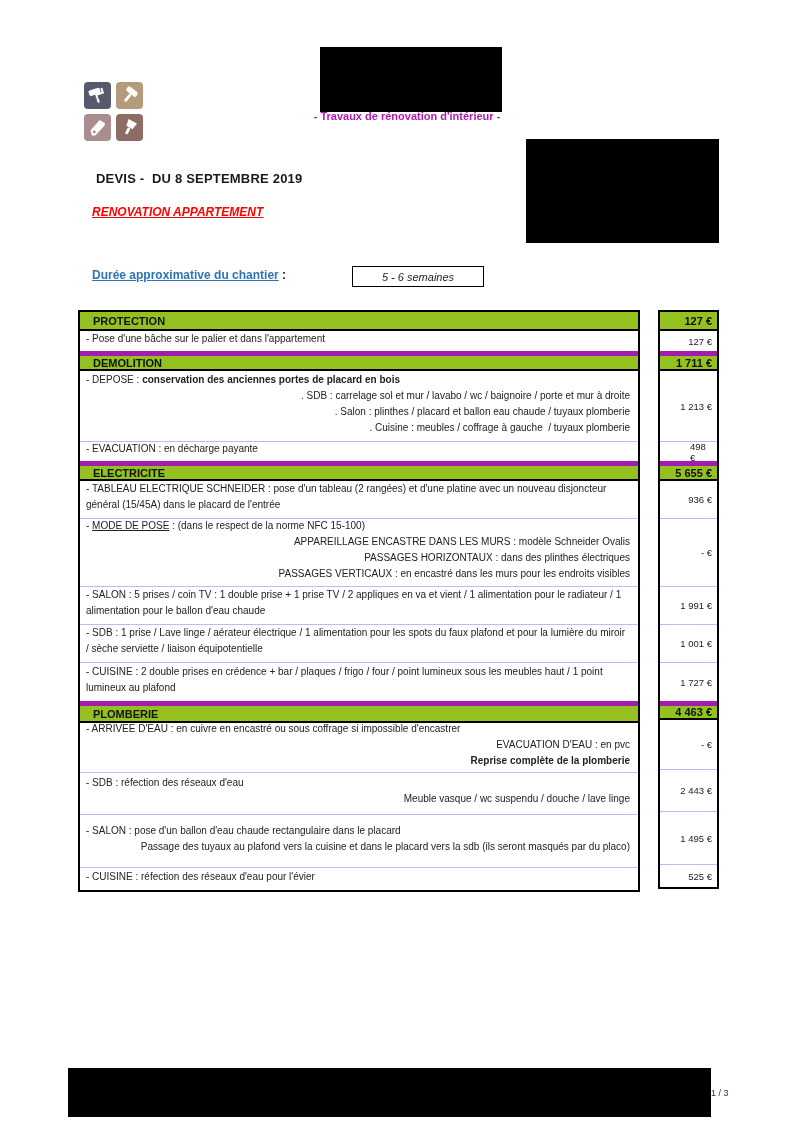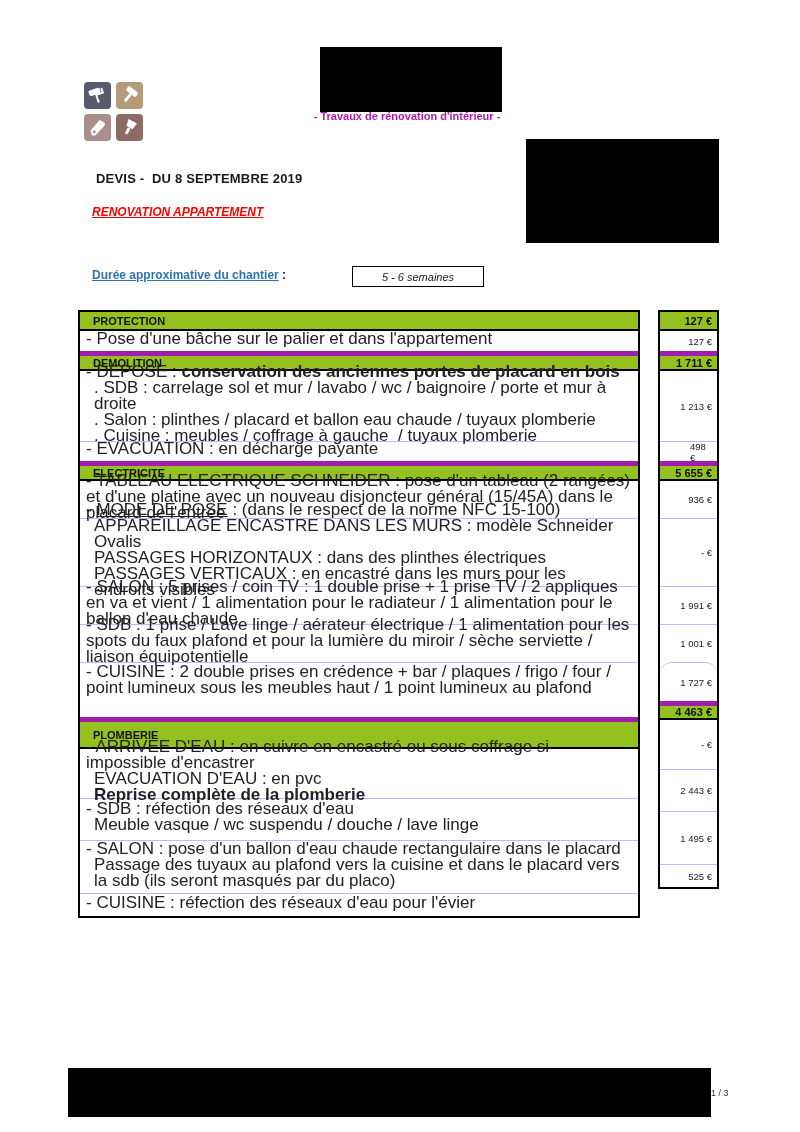--- a/index.html
+++ b/index.html
@@ -46,23 +46,23 @@
   .section-row,.section-prow{background:var(--section_green);}
   .bt2{border-top:5px solid #a21caf;}
   .bb2{border-bottom:2px solid #000;}
   .bt1{border-top:1px solid #c4b5fd;}
 
   .section-label{font-size:11px;font-weight:bold;padding-left:13px;color:#111;}
   .section-prow{justify-content:flex-end;font-size:11px;font-weight:bold;padding-right:5px;color:#111;}
   .item-prow{justify-content:flex-end;font-size:9.5px;padding-right:5px;color:#222;}
 
   .item-lines{width:100%;padding:2px 8px 7px 6px;box-sizing:border-box;
-    font-size:17px;line-height:16px;color:#222;}
+    font-size:10px;line-height:16px;color:#222;}
   .line{white-space:pre-wrap;}
-  .line.ind{padding-left:8px;}
+  .line.ind{padding-left:8px;text-align:right;}
   .seg.b{font-weight:bold;}
   .seg.u{text-decoration:underline;}
 
   
   .page-number{left:711px;top:1088px;font-size:9px;color:#333;}
 </style>
 </head>
 <body style="--section_green: #94C11F; --accent_blue: #2E74B5; --accent_red: #FF0000; --accent_magenta: #B21AB0; --logo_slate: #565A6C; --logo_tan: #B49C7B; --logo_rose: #AA8E8E; --logo_brown: #8E6C66;">
 
 <div class="abs logo-grid">
@@ -160,21 +160,21 @@
     <div class="row item-row bt1" style="height: 38px;">
       <div class="item-lines">
         <div class="line"><span class="seg">- SDB : 1 prise / Lave linge / aérateur électrique / 1 alimentation pour les spots du faux plafond et pour la lumière du miroir / sèche serviette / liaison équipotentielle</span></div>
       </div>
     </div>
     <div class="row item-row bt1" style="height: 39px;">
       <div class="item-lines">
         <div class="line"><span class="seg">- CUISINE : 2 double prises en crédence + bar / plaques / frigo / four / point lumineux sous les meubles haut / 1 point lumineux au plafond</span></div>
       </div>
     </div>
-    <div class="row section-row bb2 bt2" style="height: 32px; margin-top: 16px;">
+    <div class="row section-row bb2 bt2" style="height: 22px;">
       <span class="section-label">PLOMBERIE</span>
     </div>
     <div class="row item-row" style="height: 49px;">
       <div class="item-lines">
         <div class="line"><span class="seg">- ARRIVEE D'EAU : en cuivre en encastré ou sous coffrage si impossible d'encastrer</span></div>
         <div class="line ind"><span class="seg">EVACUATION D'EAU : en pvc</span></div>
         <div class="line ind"><span class="seg b">Reprise complète de la plomberie</span></div>
       </div>
     </div>
     <div class="row item-row bt1" style="height: 42px;">
@@ -199,21 +199,21 @@
     <div class="prow section-prow bb2" style="height: 19px;">127 €</div>
     <div class="prow item-prow" style="height: 20px;">127 €</div>
     <div class="prow section-prow bb2 bt2" style="height: 20px;">1 711 €</div>
     <div class="prow item-prow" style="height: 70px;">1 213 €</div>
     <div class="prow item-prow bt1" style="height: 20px; padding-left: 30px;">498 €</div>
     <div class="prow section-prow bb2 bt2" style="height: 20px;">5 655 €</div>
     <div class="prow item-prow" style="height: 37px;">936 €</div>
     <div class="prow item-prow bt1" style="height: 68px;">- €</div>
     <div class="prow item-prow bt1" style="height: 38px;">1 991 €</div>
     <div class="prow item-prow bt1" style="height: 38px;">1 001 €</div>
-    <div class="prow item-prow bt1" style="height: 39px; border-radius: 12px;">1 727 €</div>
+    <div class="prow item-prow bt1" style="height: 39px;">1 727 €</div>
     <div class="prow section-prow bb2 bt2" style="height: 19px;">4 463 €</div>
     <div class="prow item-prow" style="height: 49px;">- €</div>
     <div class="prow item-prow bt1" style="height: 42px;">2 443 €</div>
     <div class="prow item-prow bt1" style="height: 53px;">1 495 €</div>
     <div class="prow item-prow bt1" style="height: 23px;">525 €</div>
   </div>
 
 <div class="abs redacted box-footer"></div>
 <div class="abs page-number">1 / 3</div>
 

